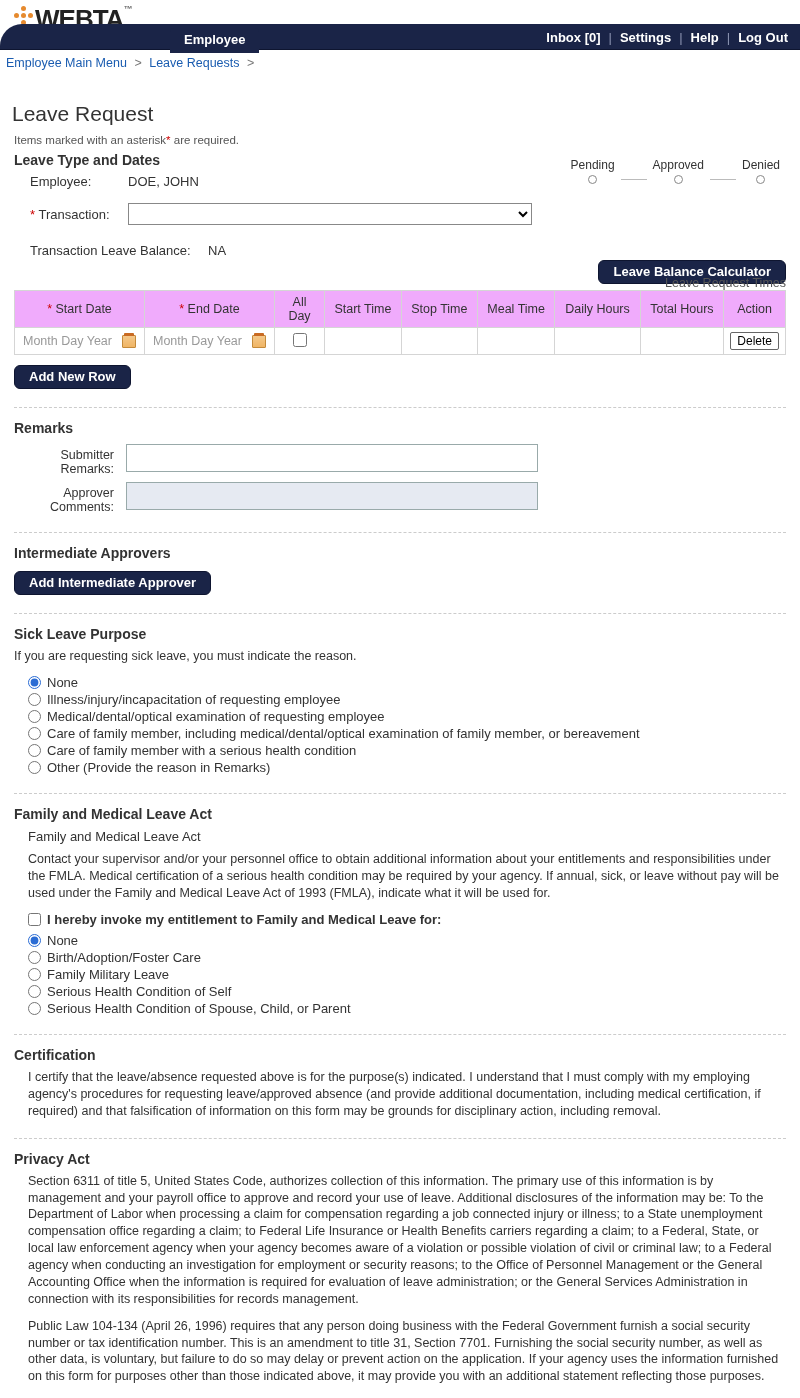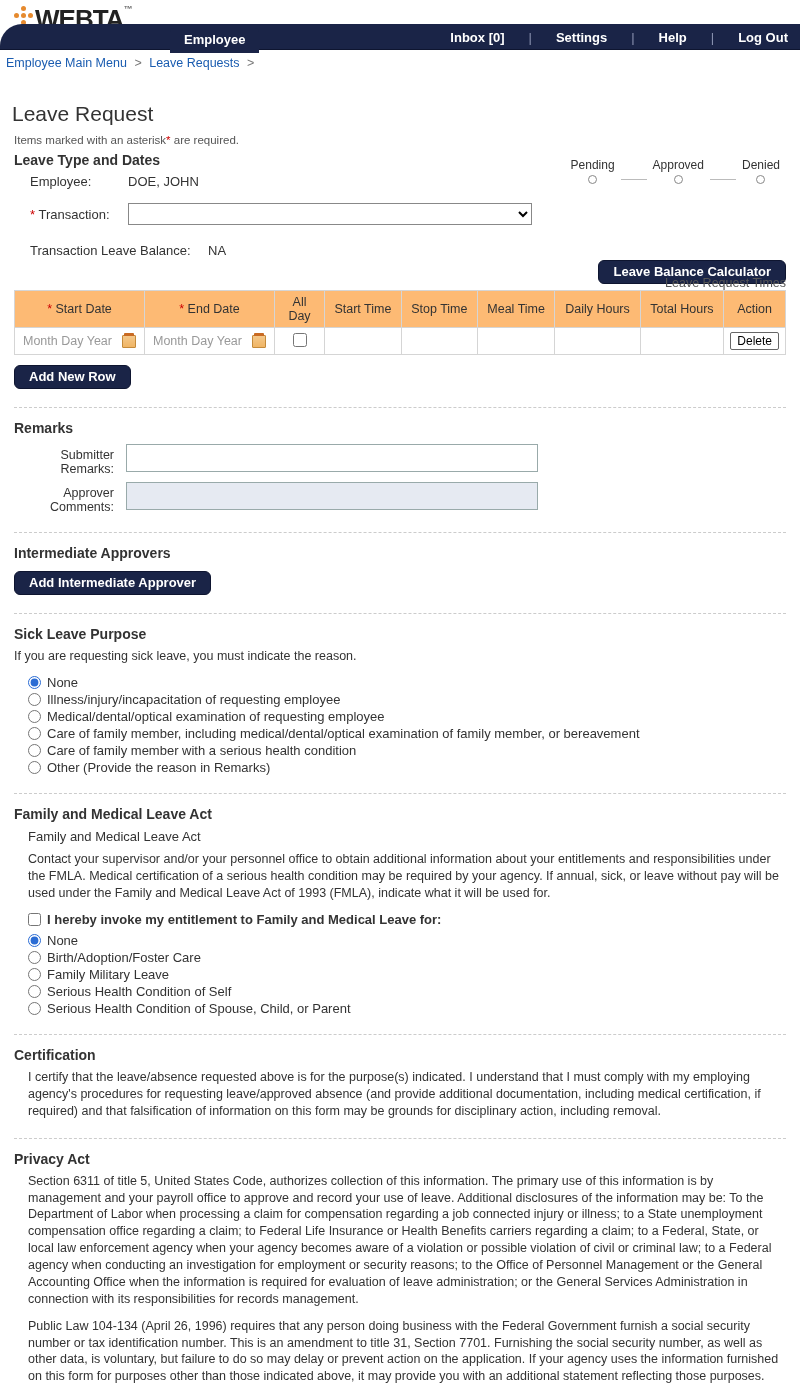--- a/index.html
+++ b/index.html
@@ -10,21 +10,21 @@
   .logo { position: absolute; top: 4px; left: 14px; display: flex; align-items: flex-start; }
   .logo-dots { display: grid; grid-template-columns: 5px 5px 5px; grid-template-rows: 5px 5px 5px; gap: 2px; margin-right: 2px; margin-top: 2px; }
   .logo-dots span { width: 5px; height: 5px; border-radius: 50%; background: #e68a2e; }
   .logo-dots span.x { visibility: hidden; }
   .logo-text { font-family: "Arial Black", Arial, sans-serif; font-weight: 900; font-size: 26px; letter-spacing: -1px; color: #222; }
   .logo-text .ta { color: #222; }
   .tm { font-size: 9px; vertical-align: top; color: #666; }
   .nav-bar { position: absolute; bottom: 0; left: 0; right: 0; height: 26px; background: #1a2447; border-bottom: 1px solid #0e1530; overflow: visible; border-top-left-radius: 22px; }
   .nav-bar-inner { position: absolute; left: 170px; top: 4px; }
   .tab-btn { background: #1a2447; color: #fff; border: none; padding: 4px 14px 6px; font-size: 13px; font-weight: bold; border-radius: 4px 4px 0 0; cursor: pointer; }
-  .nav-right { position: absolute; right: 12px; top: 0; height: 26px; display: flex; align-items: center; gap: 24px; color: #fff; font-size: 13px; }
+  .nav-right { position: absolute; right: 12px; top: 0; height: 26px; display: flex; align-items: center; gap: 8px; color: #fff; font-size: 13px; }
   .nav-right a { color: #fff; text-decoration: none; font-weight: bold; cursor: pointer; }
   .nav-sep { color: #8a92b0; }
   
   .crumb { padding: 6px 6px 0; font-size: 12.5px; color: #1a5cb0; }
   .crumb a { color: #1a5cb0; text-decoration: none; cursor: pointer; }
   .crumb .sep { color: #777; margin: 0 4px; }
   
   .status-flow { position: absolute; right: 20px; top: 88px; display: flex; align-items: center; gap: 6px; font-size: 12px; }
   .status-flow .pill { display: flex; flex-direction: column; align-items: center; gap: 3px; }
   .status-flow .dot { width: 9px; height: 9px; border-radius: 50%; border: 1px solid #888; background: #fff; }
@@ -38,21 +38,21 @@
   .note { font-size: 11.5px; color: #555; margin: 4px 0 6px; }
   .req { color: #c00; }
   .sec-h { font-size: 14px; font-weight: bold; margin: 6px 0 6px; }
   .field-row { display: flex; align-items: center; gap: 8px; margin: 4px 16px; font-size: 13px; }
   .field-row label { min-width: 90px; }
   select.tx { width: 404px; height: 22px; border: 1px solid #888; background: #fff; }
   
   .lrt-cap { text-align: right; font-size: 12.5px; color: #555; margin-top: 18px; }
   table.lrt { width: 100%; border-collapse: collapse; font-size: 12.5px; }
   table.lrt th, table.lrt td { border: 1px solid #d5d5d5; padding: 4px 6px; text-align: center; }
-  table.lrt th { background: #fdba74; font-weight: normal; }
+  table.lrt th { background: #f0abfc; font-weight: normal; }
   .date-cell { color: #999; display: flex; align-items: center; justify-content: space-between; gap: 6px; padding: 0 2px; }
   .cal-icon { width: 14px; height: 13px; border: 1px solid #c48a3a; background: linear-gradient(#f4c88a,#f0b565); border-radius: 1px; position: relative; display: inline-block; }
   .cal-icon::before { content:""; position:absolute; top:-3px; left:1px; right:1px; height:3px; background:#c96a22; border-radius:1px 1px 0 0; }
   .chk { width: 14px; height: 14px; }
   .mini-btn { background: #fff; border: 1px solid #666; border-radius: 2px; padding: 1px 6px; font-size: 12px; cursor: pointer; }
   .remarks-grid { display: grid; grid-template-columns: 100px 412px; gap: 6px 12px; margin-top: 8px; }
   .remarks-grid label { text-align: right; font-size: 12.5px; padding-top: 4px; }
   textarea.rem { width: 100%; height: 28px; border: 1px solid #9aa; resize: none; padding: 2px; font-family: inherit; font-size: 12px; }
   textarea.ro { background: #e6eaf2; }
   .hr { border: 0; border-top: 1px dashed #ccc; margin: 18px 0 12px; }

